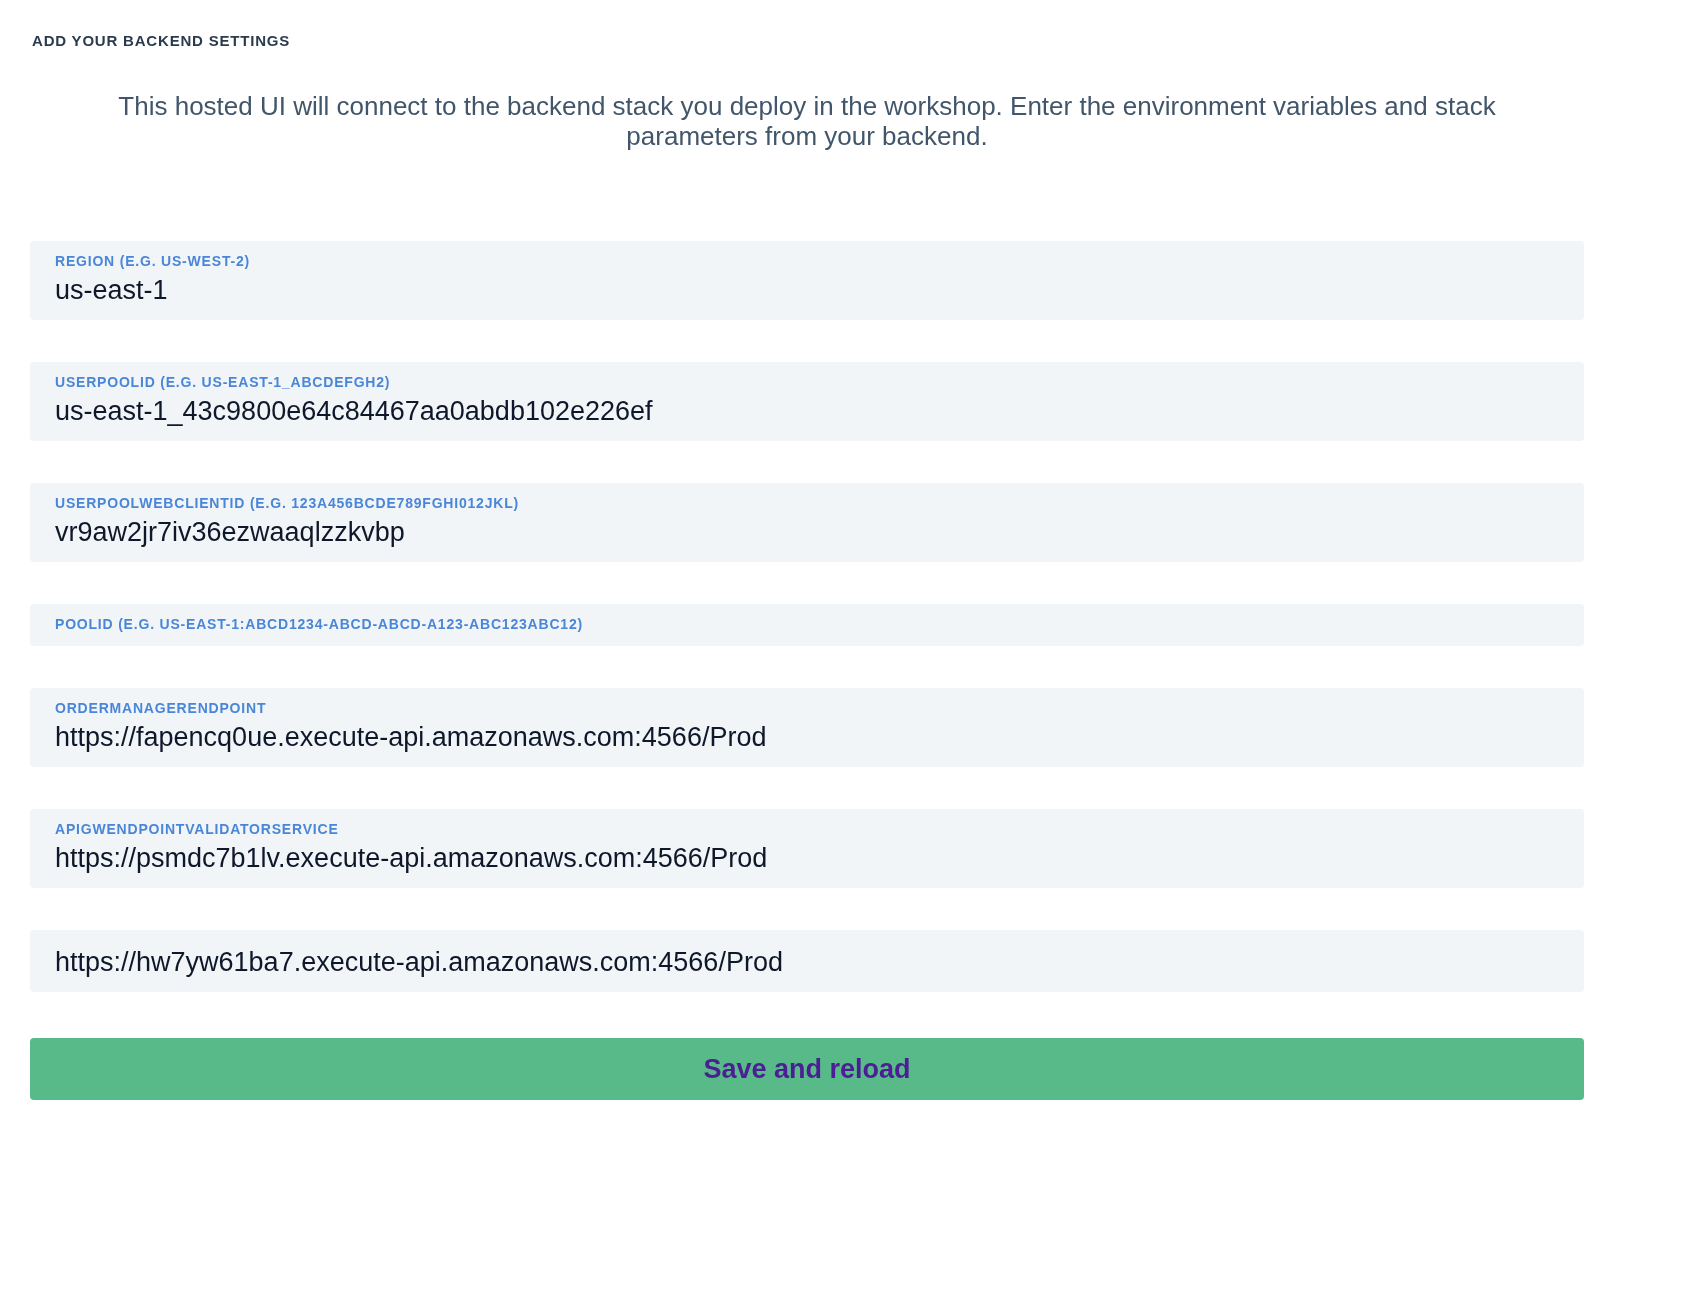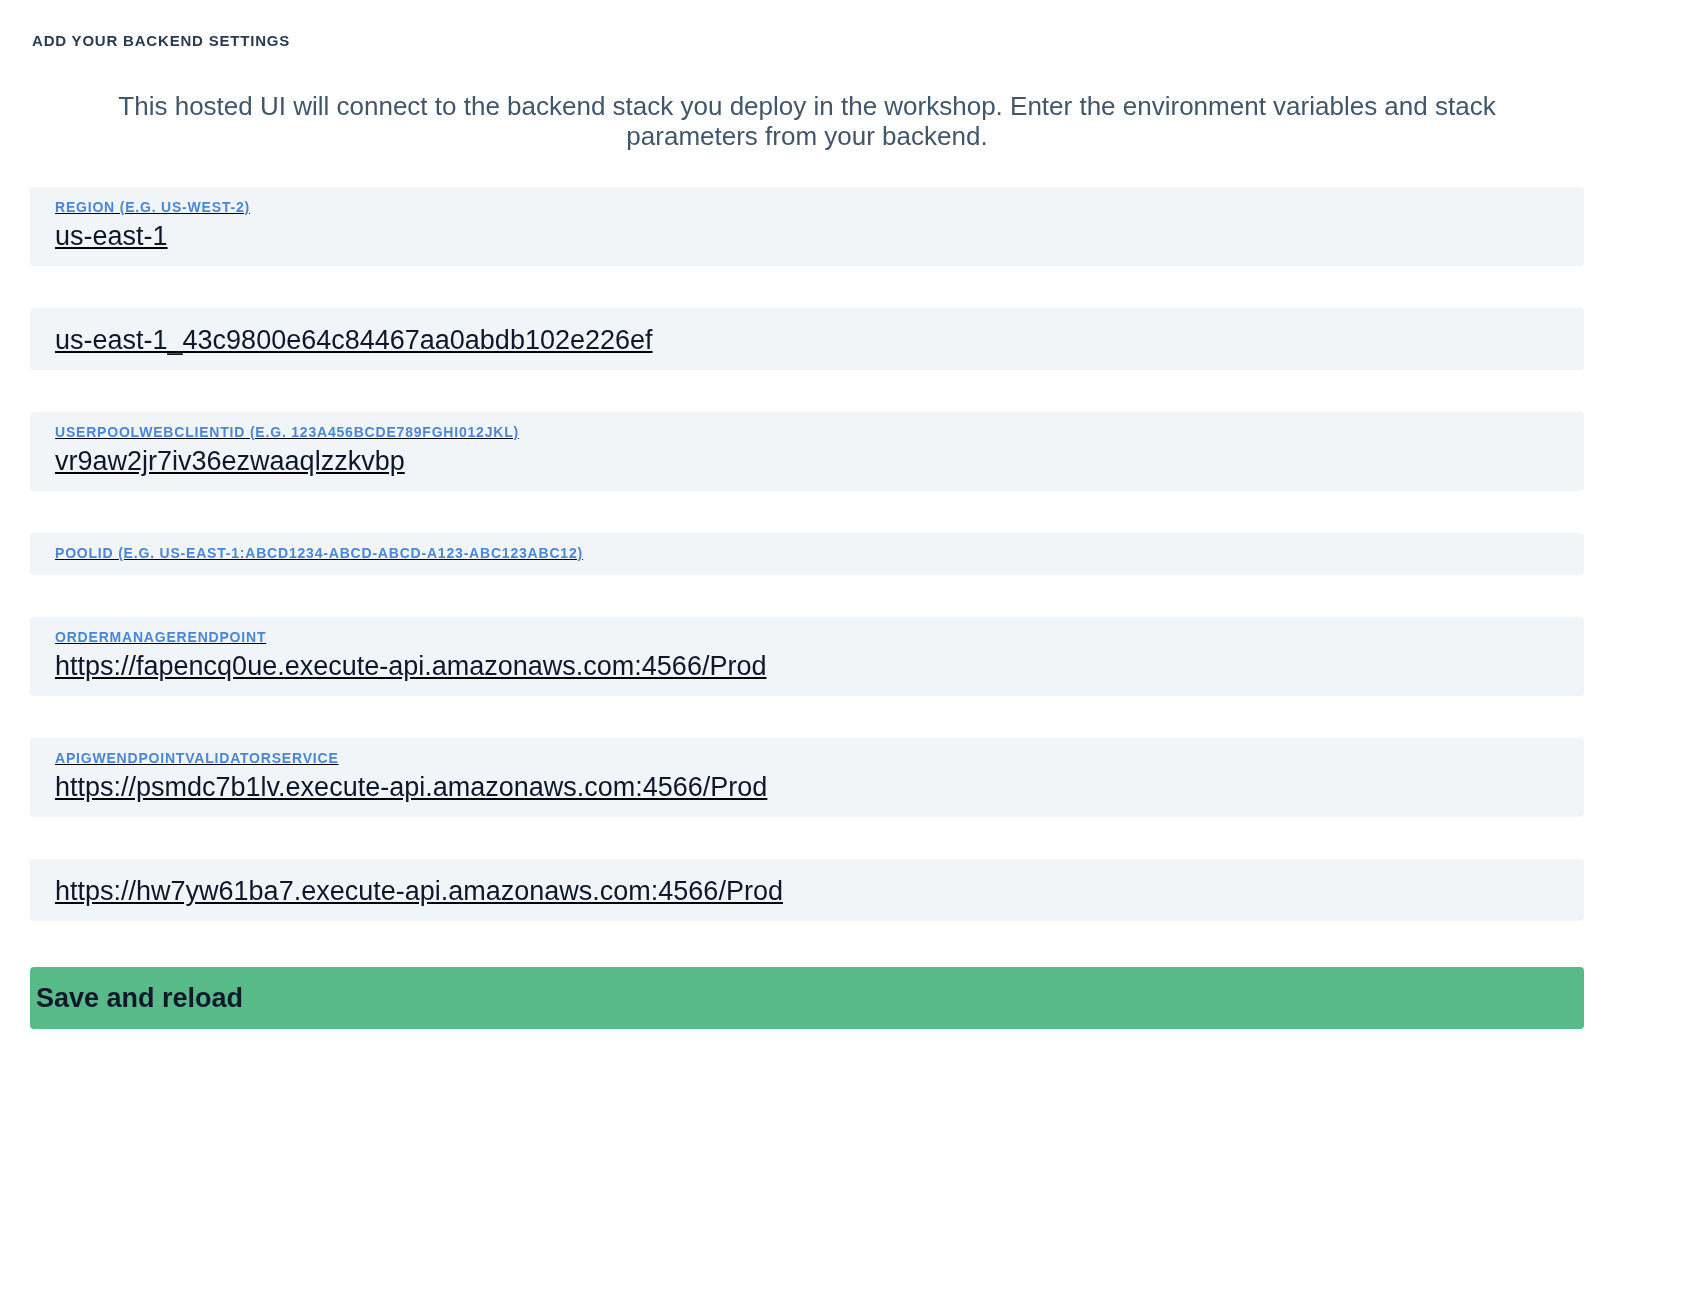--- a/index.html
+++ b/index.html
@@ -28,22 +28,21 @@
   .intro-text {
     margin: 42px auto 2px auto;
     max-width: 1500px;
     text-align: center;
     font-size: 26px;
     line-height: 30px;
     color: #42566b;
     font-weight: 400;
   }
   .fields {
-    margin-top: 36px;
-    text-decoration: underline;
+    margin-top: 90px;
   }
   .field {
     background: #f1f5f8;
     border-radius: 4px;
     padding: 12px 25px 13px 25px;
     margin-bottom: 42px;
   }
   .field-label {
     display: block;
     font-size: 14px;
@@ -69,45 +68,46 @@
   .button-row {
     margin-top: 46px;
   }
   .save-button {
     display: block;
     width: 100%;
     height: 62px;
     border: none;
     border-radius: 4px;
     background: #57ba88;
-    color: #0f172a;
+    color: #4c1d95;
     font-family: "Liberation Sans", sans-serif;
     font-size: 27px;
     font-weight: 700;
     cursor: pointer;
-    text-align: left;
+    text-align: center;
   }
 </style>
 </head>
 <body>
 
 <div class="container">
 
   <h1 class="page-heading">ADD YOUR BACKEND SETTINGS</h1>
 
   <p class="intro-text">This hosted UI will connect to the backend stack you deploy in the workshop. Enter the environment variables and stack parameters from your backend.</p>
 
   <div class="fields">
 
     <div class="field">
       <label class="field-label">REGION (E.G. US-WEST-2)</label>
       <input type="text" class="field-input" value="us-east-1" style="">
     </div>
 
     <div class="field">
+      <label class="field-label">USERPOOLID (E.G. US-EAST-1_ABCDEFGH2)</label>
       <input type="text" class="field-input" value="us-east-1_43c9800e64c84467aa0abdb102e226ef" style="">
     </div>
 
     <div class="field">
       <label class="field-label">USERPOOLWEBCLIENTID (E.G. 123A456BCDE789FGHI012JKL)</label>
       <input type="text" class="field-input" value="vr9aw2jr7iv36ezwaaqlzzkvbp" style="">
     </div>
 
     <div class="field">
       <label class="field-label">POOLID (E.G. US-EAST-1:ABCD1234-ABCD-ABCD-A123-ABC123ABC12)</label>

